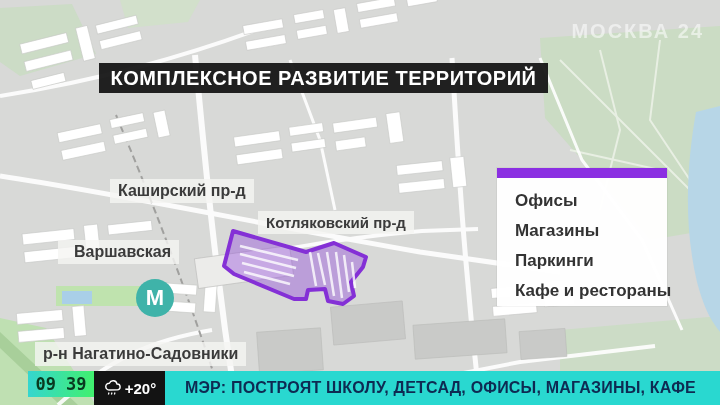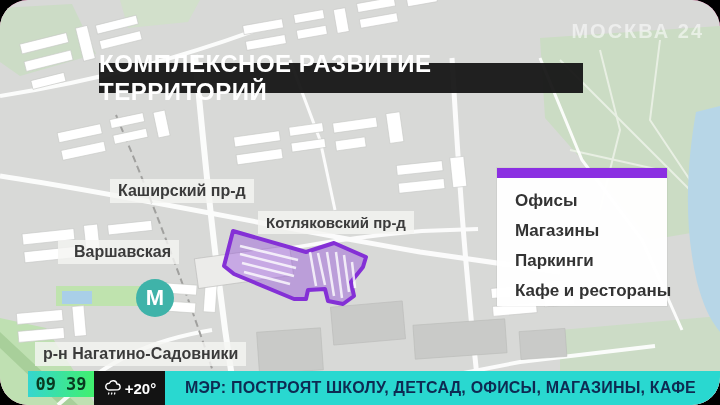--- a/index.html
+++ b/index.html
@@ -1,24 +1,24 @@
 <!DOCTYPE html>
 <html><head>
 <meta charset="utf-8">
 <style>
   html,body{margin:0;padding:0;background:#000;}
   .stage{position:relative;width:720px;height:405px;overflow:hidden;
-         font-family:"Liberation Sans",sans-serif;background:#ec4899;border-radius:28px;}
+         font-family:"Liberation Sans",sans-serif;background:#ec4899;}
   .stage svg.map{position:absolute;left:0;top:0;}
 
   .watermark{position:absolute;top:20px;right:16px;font-size:20px;font-weight:700;
              color:rgba(255,255,255,0.55);letter-spacing:2px;}
 
-  .banner-title{position:absolute;left:99px;top:63px;width:484px;height:30px;
-                background:rgba(20,20,20,0.94);color:#fff;font-size:24px;font-weight:700;
+  .banner-title{position:absolute;left:99px;top:63px;width:449px;height:30px;
+                background:rgba(20,20,20,0.94);color:#fff;font-size:20px;font-weight:700;
                 letter-spacing:0.5px;display:flex;align-items:center;justify-content:center;}
   .banner-subtitle{position:absolute;left:127px;top:93px;width:444px;height:21px;
                 background:rgba(255,255,255,0.94);color:#1e1e1e;font-size:13px;font-weight:700;
                 display:flex;align-items:center;justify-content:center;}
 
   .map-label{position:absolute;background:rgba(245,245,243,0.8);color:#3b3b3b;
              font-weight:700;font-size:16px;padding:3px 8px;white-space:nowrap;}
   .lbl-kashirsky{left:110px;top:179px;}
   .lbl-kotlyakovsky{left:258px;top:211px;font-size:15px;}
   .lbl-varshavskaya{left:58px;top:240px;padding-left:16px;}

